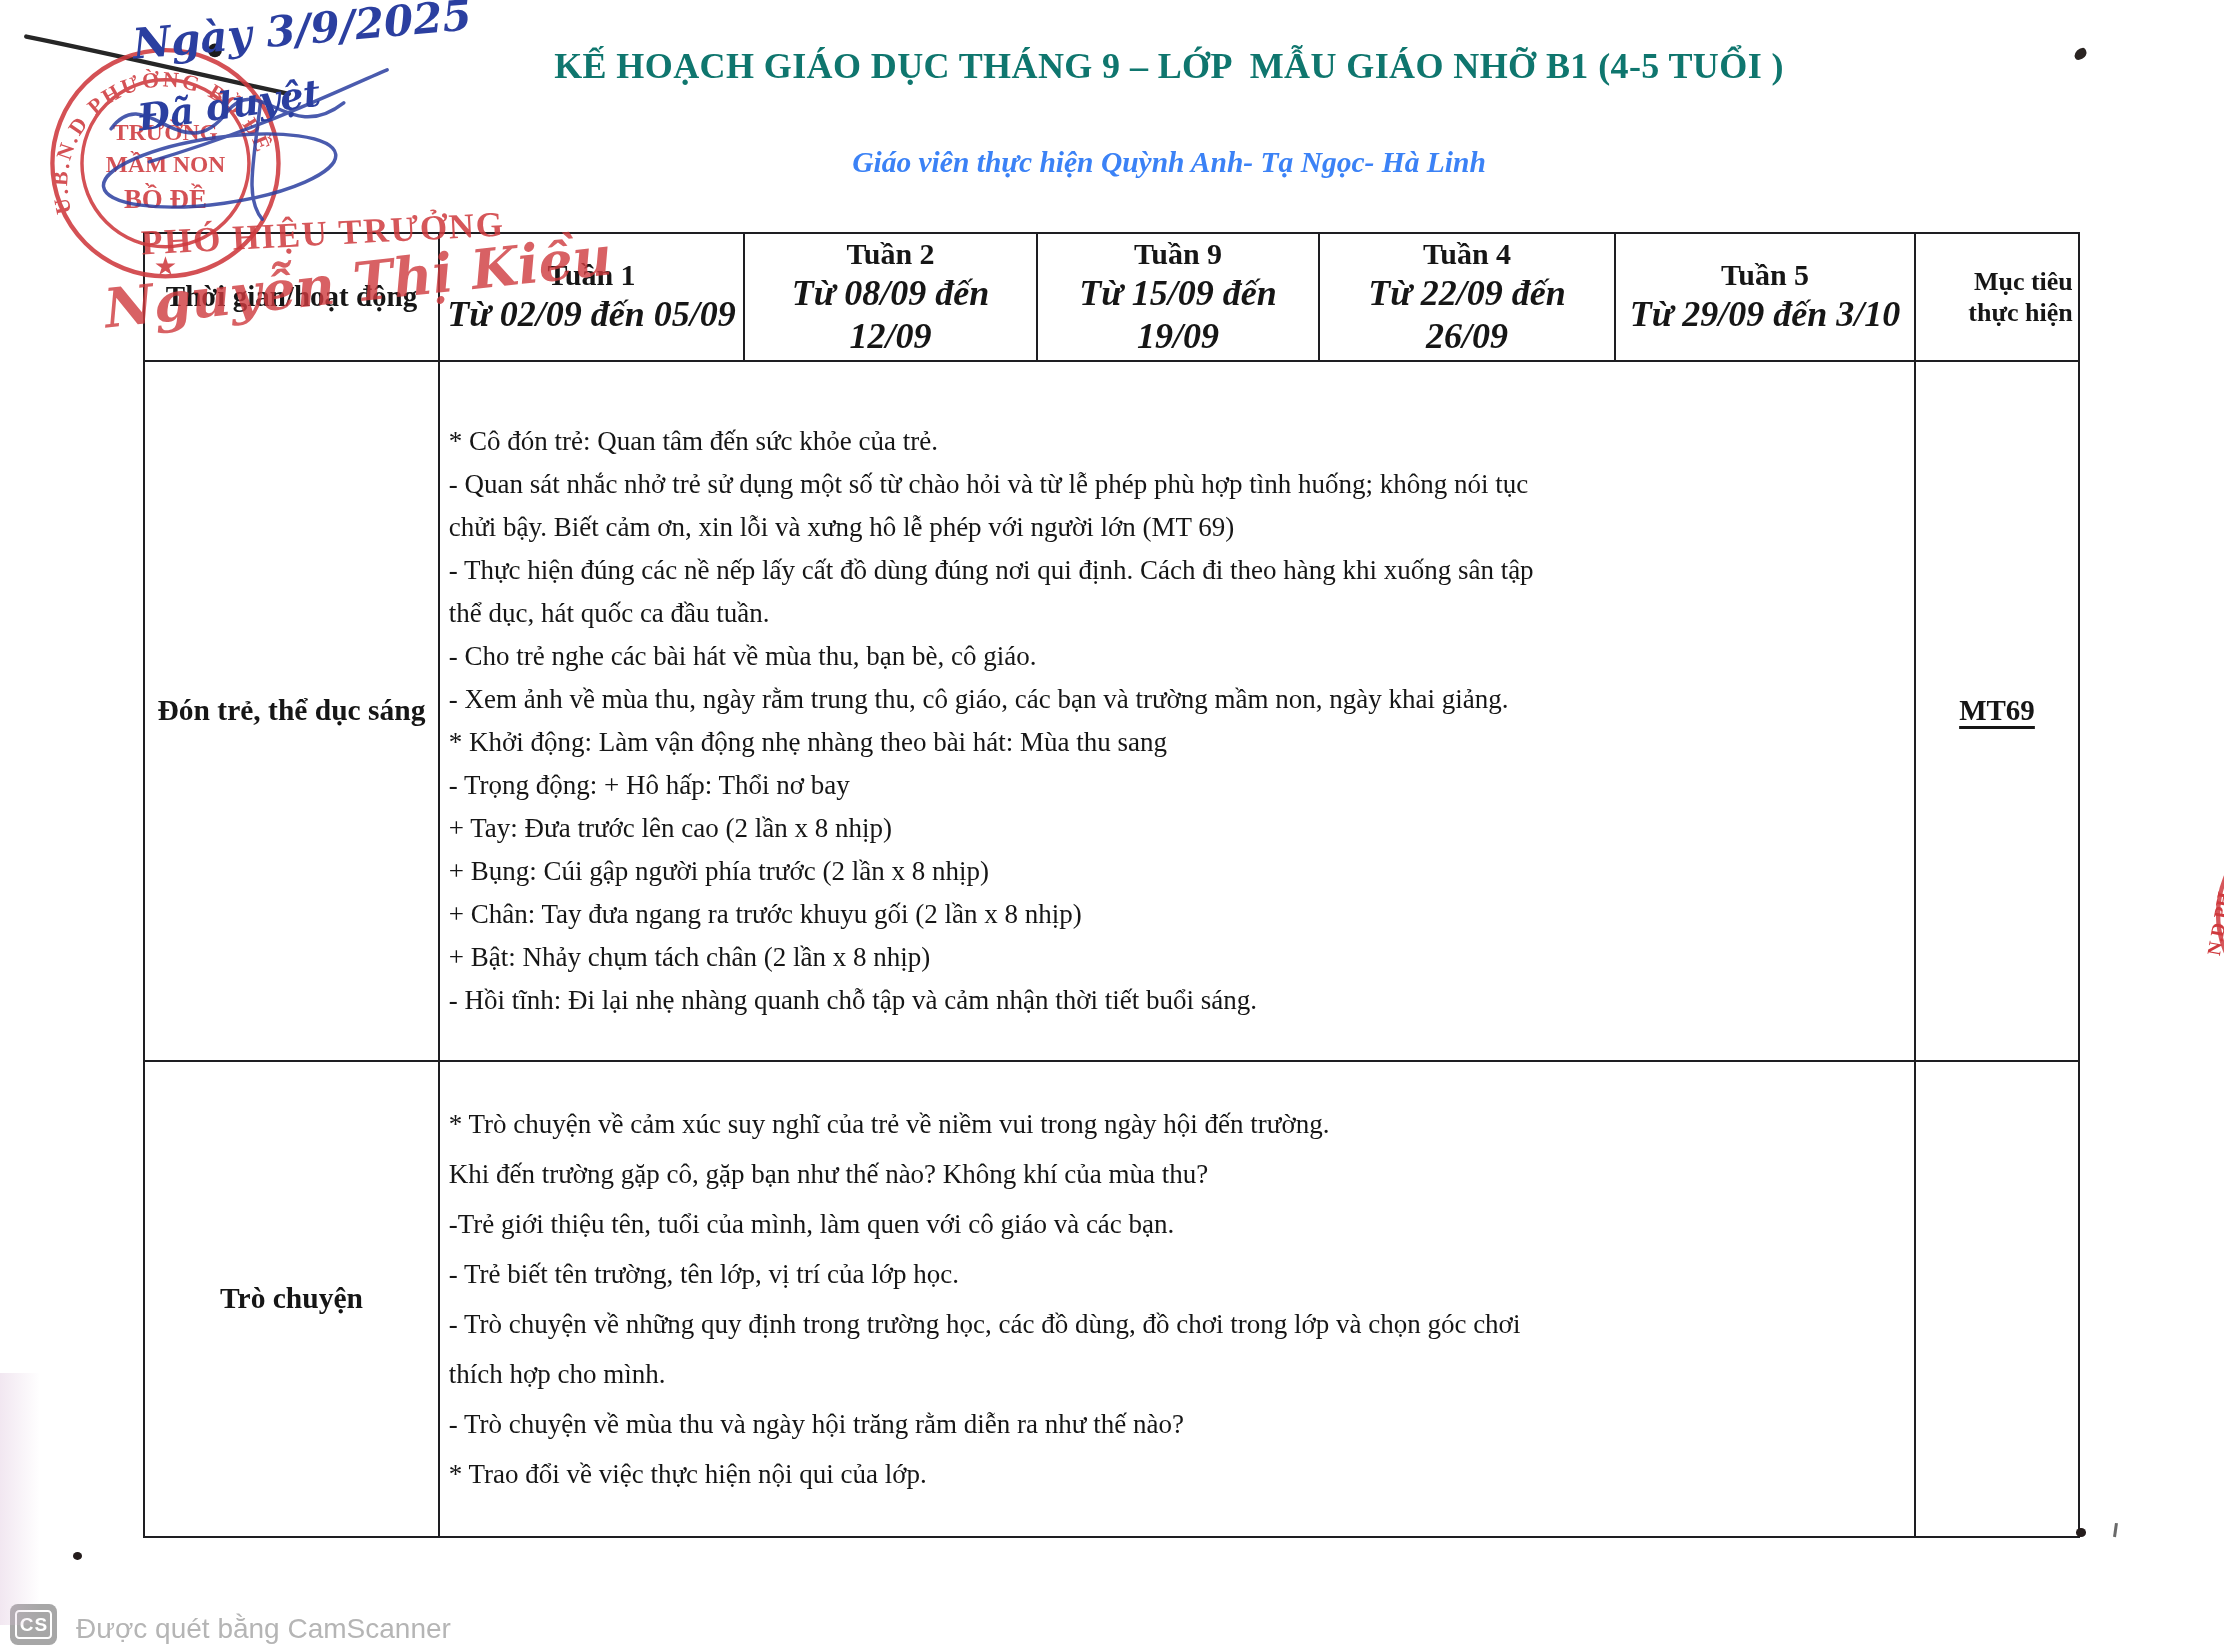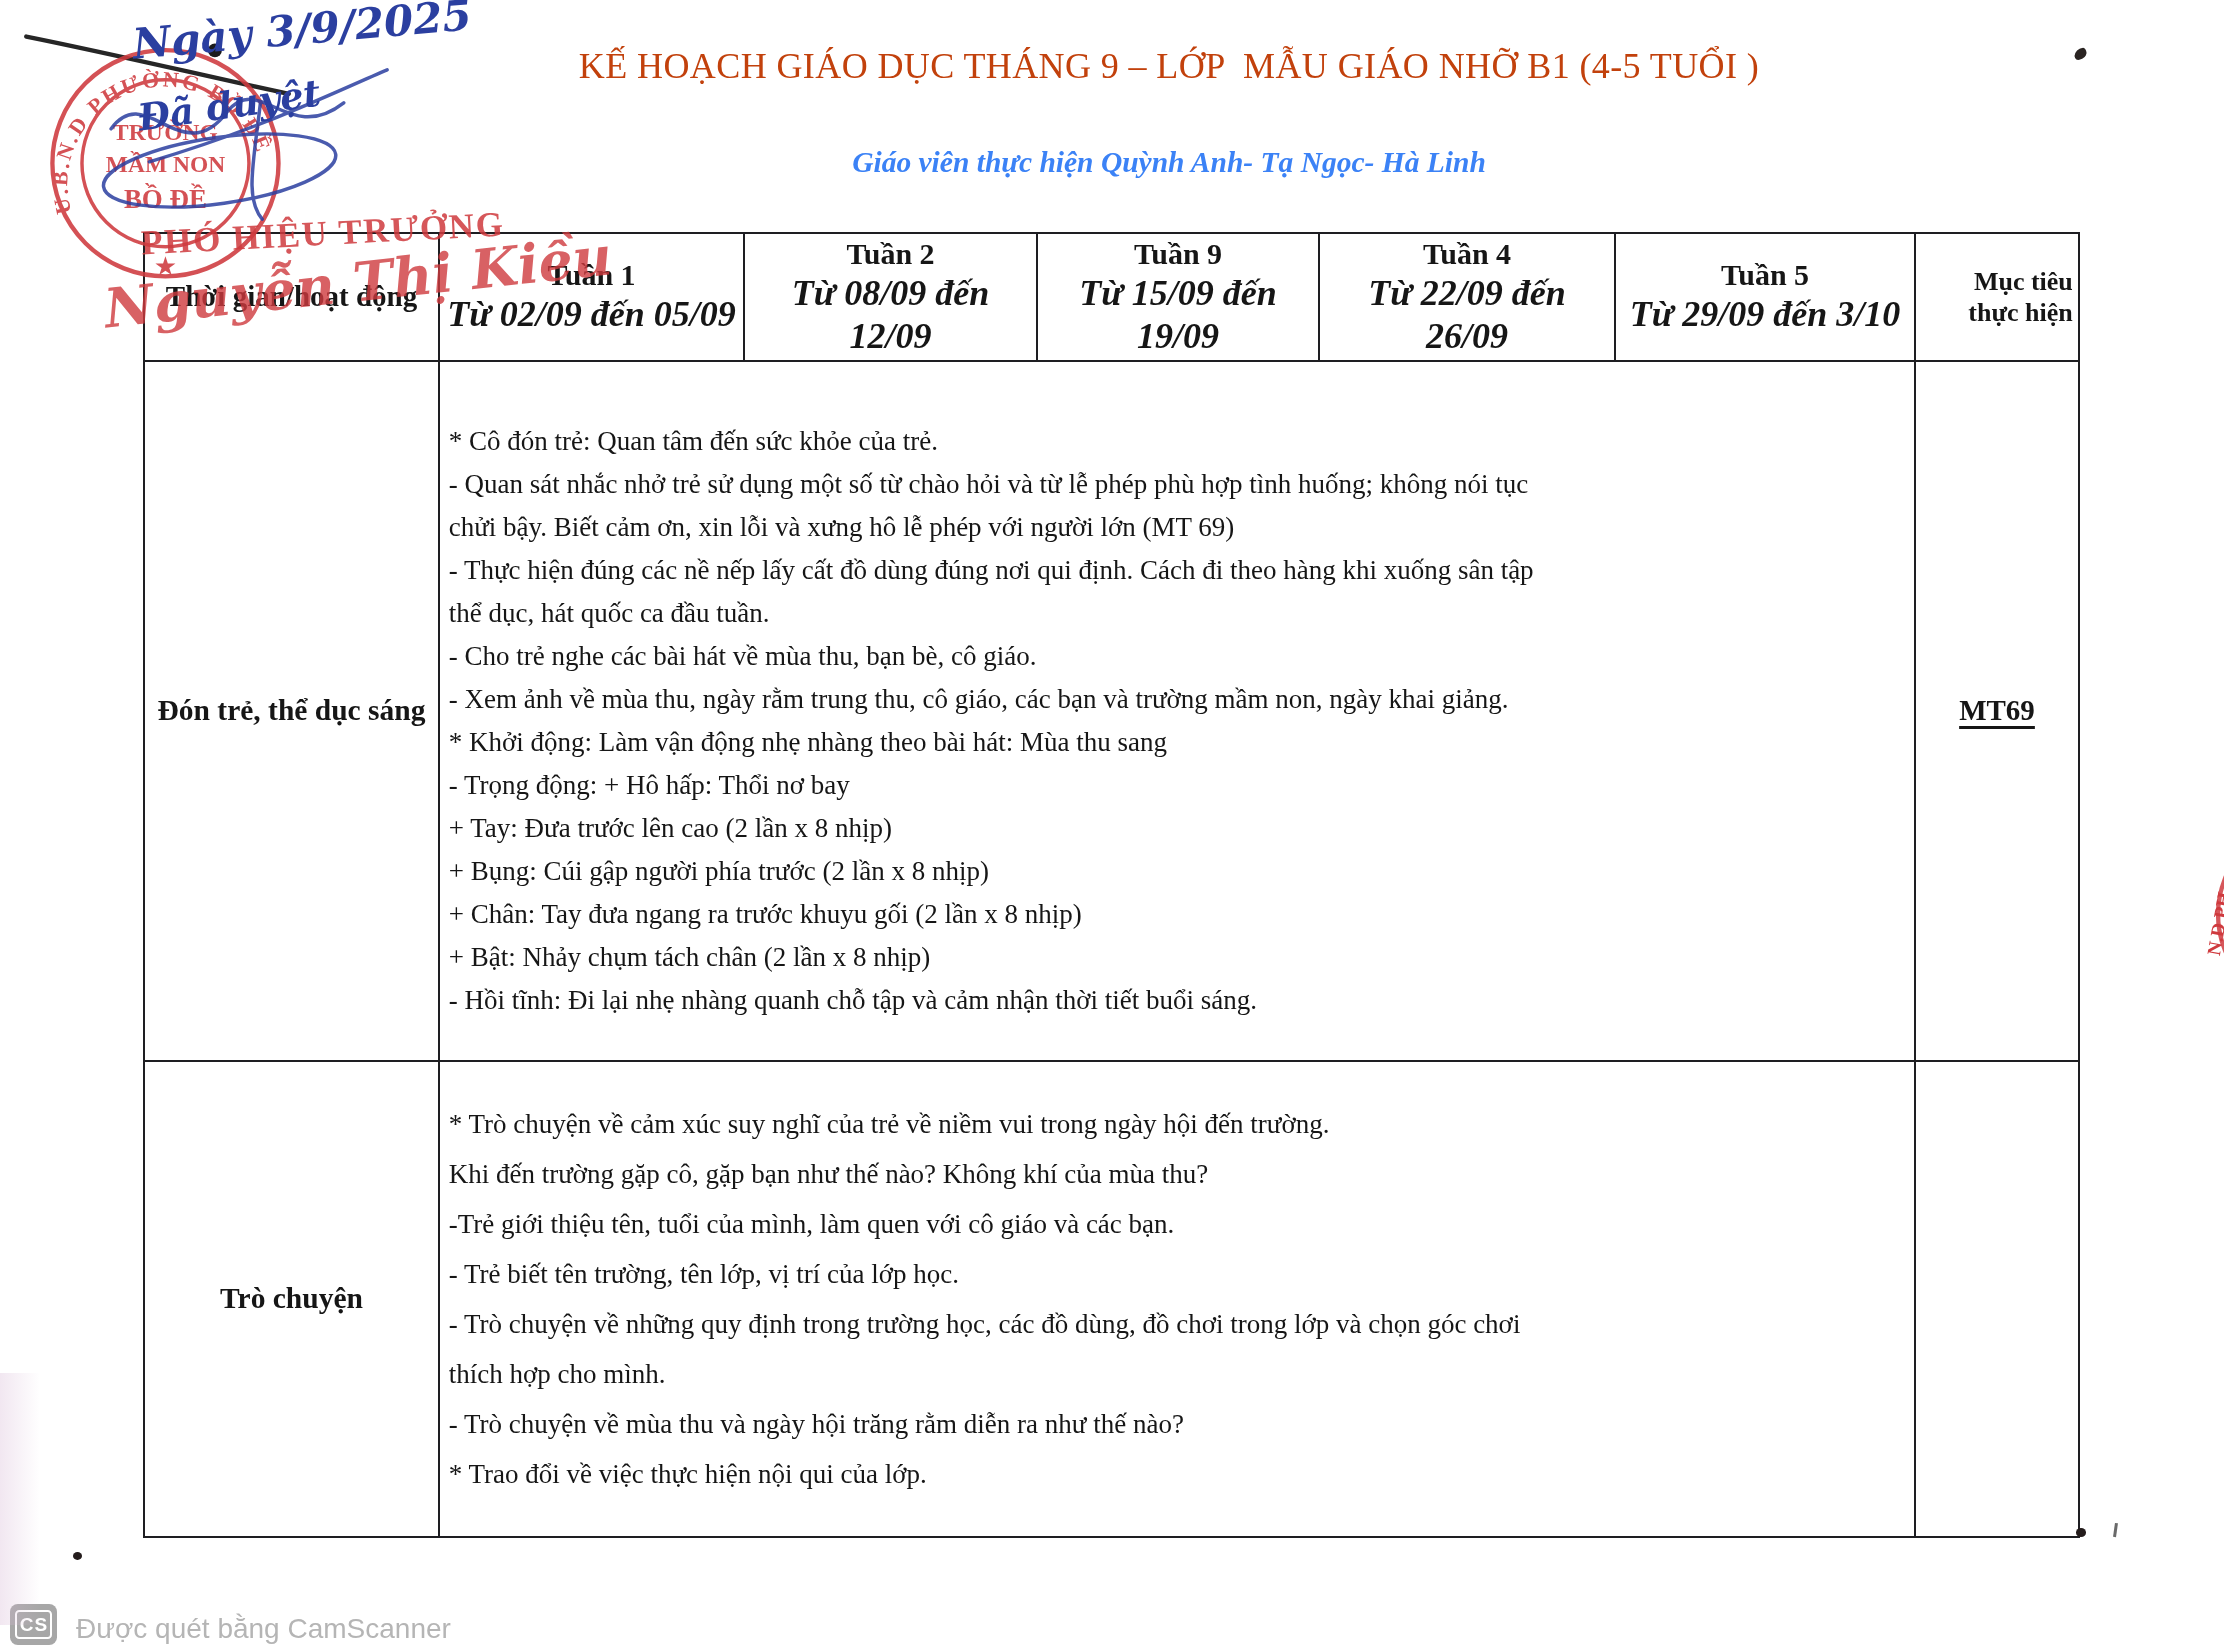--- a/index.html
+++ b/index.html
@@ -16,24 +16,24 @@
     font-family:"Liberation Serif", serif;
     color:var(--text);
     overflow:hidden;
   }
   .abs{position:absolute;}
 
   
   .doc-title{
     left:374px; top:45px; width:1590px;
     text-align:center;
-    font-size:36px; font-weight:normal;
+    font-size:36px; font-weight:bold;
     letter-spacing:0.4px;
     white-space:pre-wrap;
-    color:#c2410c;
+    color:#0f766e;
   }
   .doc-subtitle{
     left:374px; top:146px; width:1590px;
     text-align:center;
     font-size:29.5px; font-weight:bold; font-style:italic;
     color:#3b82f6;
   }
 
   
   table.plan{

